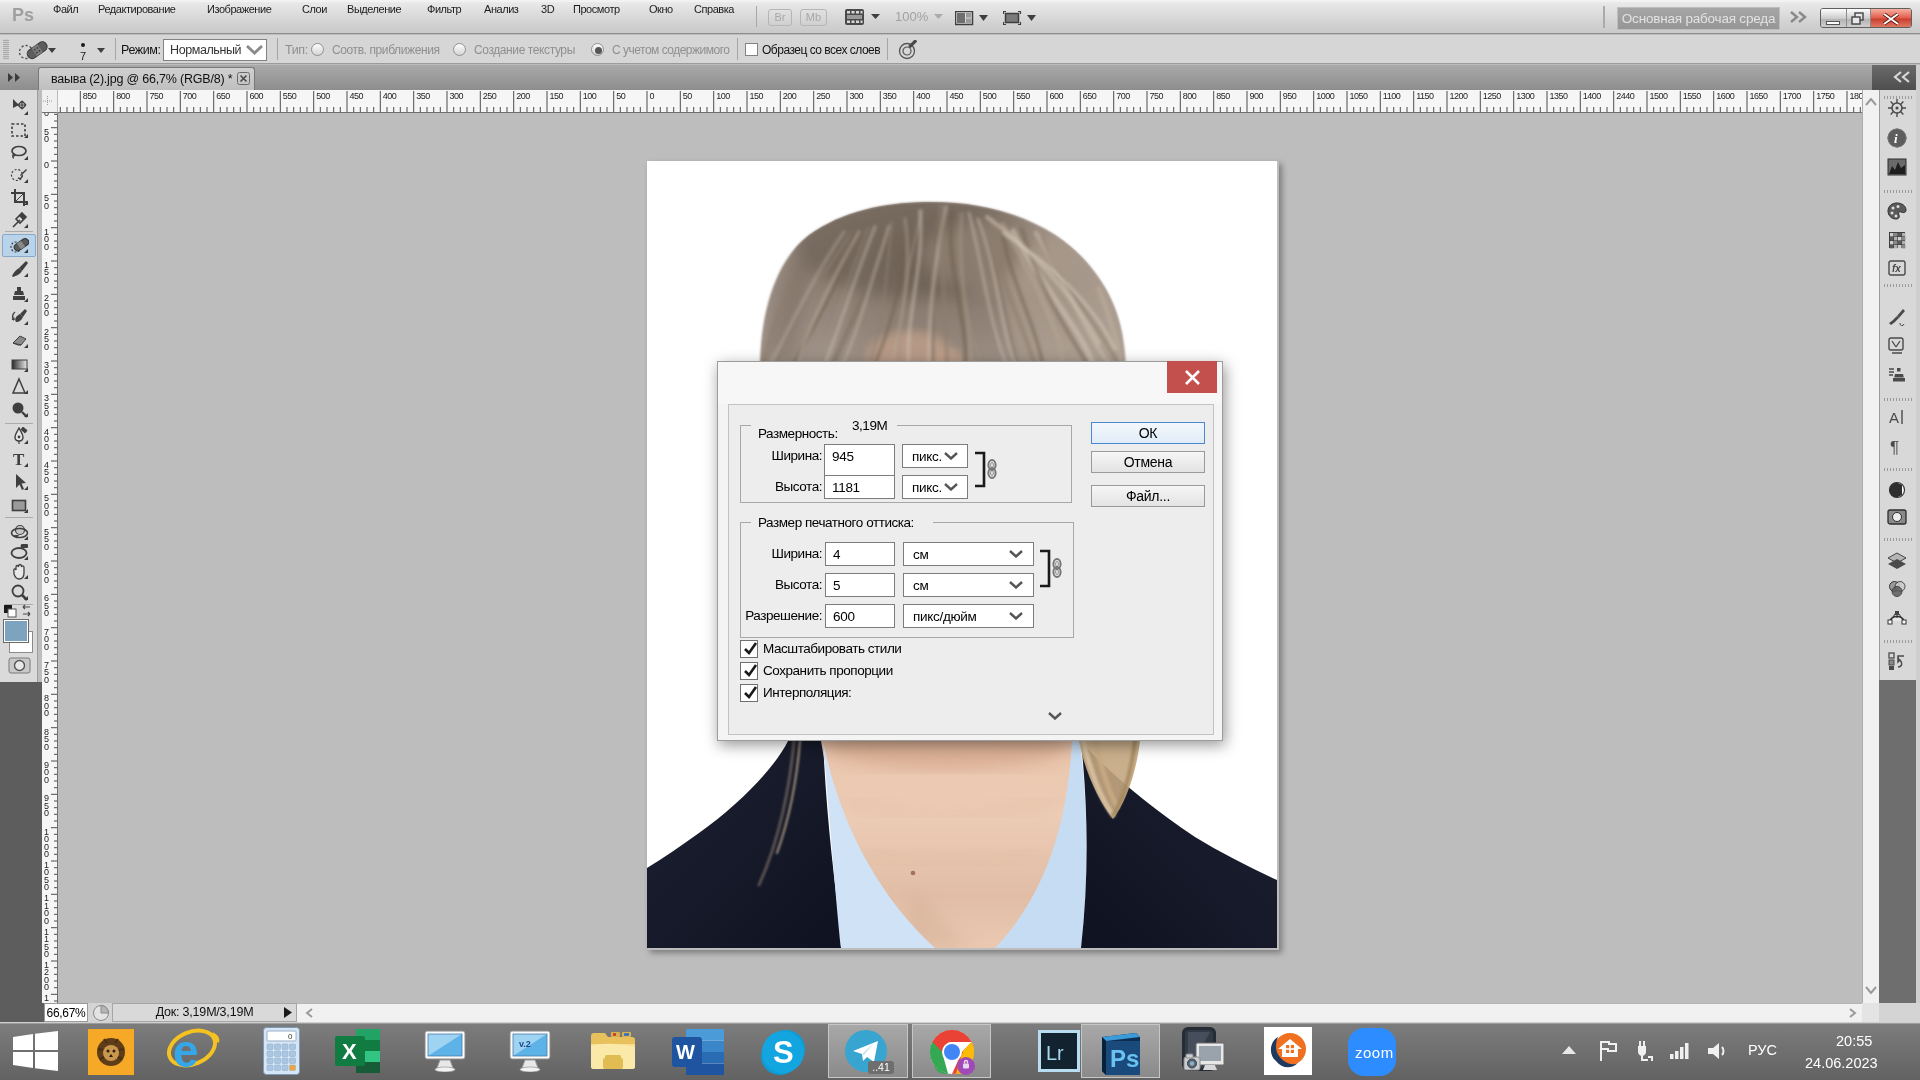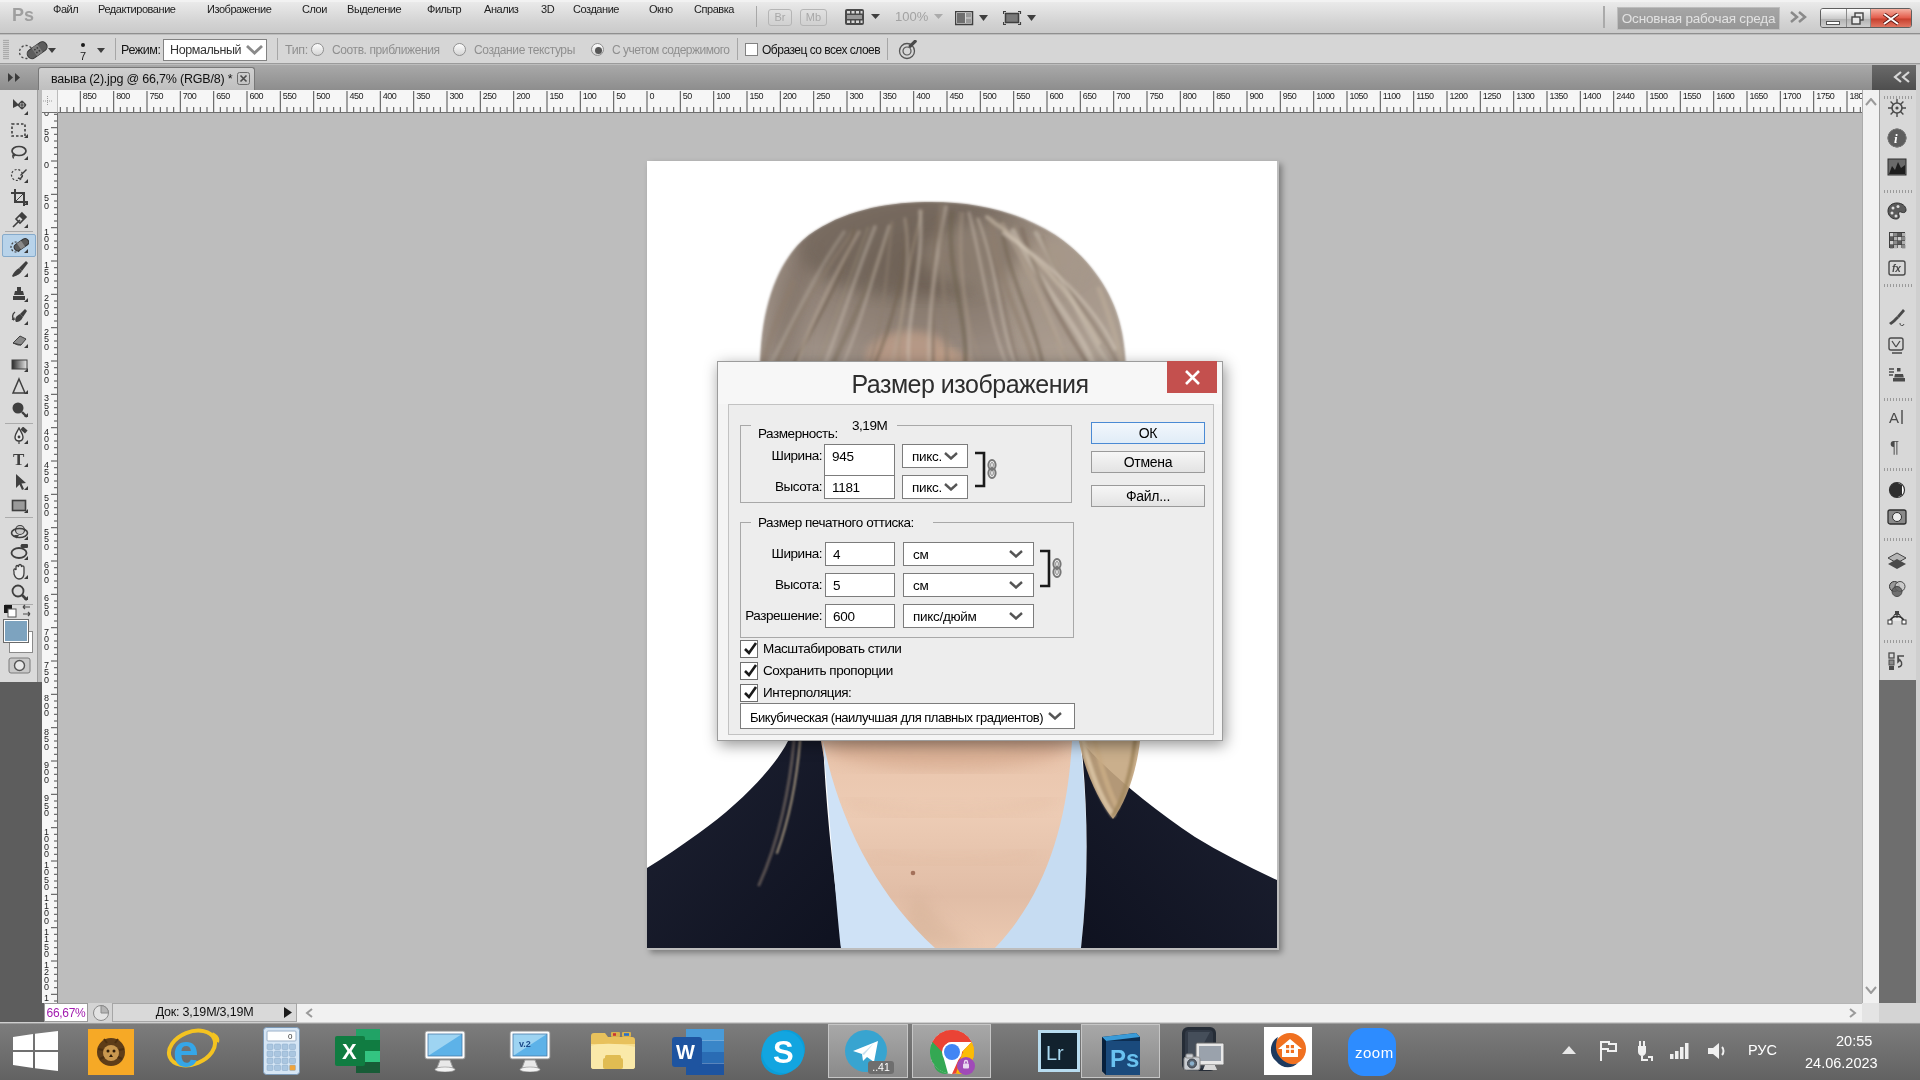--- a/index.html
+++ b/index.html
@@ -162,21 +162,21 @@
 <div class="abs" style="left:0;top:0;width:1920px;height:2px;background:#f2f2f2"></div>
 <span class="abs" style="left:12px;top:5px;font-size:18px;font-weight:bold;color:#9f9f9f;letter-spacing:0px">Ps</span>
 <span class="mi" style="left:53px">Файл</span>
 <span class="mi" style="left:98px">Редактирование</span>
 <span class="mi" style="left:207px">Изображение</span>
 <span class="mi" style="left:302px">Слои</span>
 <span class="mi" style="left:347px">Выделение</span>
 <span class="mi" style="left:427px">Фильтр</span>
 <span class="mi" style="left:484px">Анализ</span>
 <span class="mi" style="left:541px">3D</span>
-<span class="mi" style="left:573px">Создание</span>
+<span class="mi" style="left:573px">Просмотр</span>
 <span class="mi" style="left:649px">Окно</span>
 <span class="mi" style="left:694px">Справка</span>
 <div class="abs" style="left:756px;top:6px;width:1px;height:21px;background:#a8a8a8"></div>
 <div class="abs" style="left:768px;top:9px;width:24px;height:17px;border:1px solid #b5b5b5;border-radius:3px;font-size:11px;color:#a8a8a8;text-align:center;line-height:15px">Br</div>
 <div class="abs" style="left:800px;top:9px;width:27px;height:17px;border:1px solid #b5b5b5;border-radius:3px;font-size:11px;color:#a8a8a8;text-align:center;line-height:15px">Mb</div>
 <svg class="abs" style="left:845px;top:9px" width="26" height="17">
       <rect x="0" y="0" width="19" height="16" rx="2" fill="#4a4a4a"></rect>
       <rect x="2" y="2" width="3" height="2.5" fill="#d8d8d8"></rect>
       <rect x="6.5" y="2" width="3" height="2.5" fill="#d8d8d8"></rect>
       <rect x="11" y="2" width="3" height="2.5" fill="#d8d8d8"></rect>
@@ -637,41 +637,40 @@
   </svg>
 <div id="vscroll" class="abs"></div>
 <svg class="abs" style="left:1865px;top:98px" width="12" height="8">
     <path d="M1,7 L6,1 L11,7" stroke="#9a9a9a" stroke-width="2" fill="none"></path>
   </svg>
 <svg class="abs" style="left:1865px;top:986px" width="12" height="8">
     <path d="M1,1 L6,7 L11,1" stroke="#9a9a9a" stroke-width="2" fill="none"></path>
   </svg>
 <div id="statusbar" class="abs">
 <div class="abs" style="left:0;top:0;width:44px;height:19px;background:#5d5d5d"></div>
-<div class="abs" style="left:44px;top:0;width:44px;height:19px;background:#fff;border:1px solid #9a9a9a;font-size:12px;color:#a21caf;line-height:18px;text-align:center;letter-spacing:-0.3px">66,67%</div>
+<div class="abs" style="left:44px;top:0;width:44px;height:19px;background:#fff;border:1px solid #9a9a9a;font-size:12px;color:#000000;line-height:18px;text-align:center;letter-spacing:-0.3px">66,67%</div>
 <svg class="abs" style="left:92px;top:1px" width="18" height="18">
       <circle cx="9" cy="9" r="7.5" fill="#e3e3e3" stroke="#8a8a8a"></circle>
       <path d="M9,9 L9,1.5 A7.5,7.5 0 0,1 16.5,9 Z" fill="#b5b5b5" stroke="#8a8a8a"></path>
     </svg>
 <div class="abs" style="left:112px;top:0;width:185px;height:19px;background:#d9d9d9;border:1px solid #a6a6a6;font-size:12.5px;color:#111;line-height:17px;text-align:center;letter-spacing:-0.2px">Док: 3,19М/3,19М</div>
 <svg class="abs" style="left:283px;top:3px" width="10" height="13">
       <polygon points="1,1 9,6.5 1,12" fill="#1a1a1a"></polygon>
     </svg>
 <div class="abs" style="left:297px;top:0;width:1565px;height:19px;background:#f1f1f1;border-top:1px solid #b5b5b5"></div>
 <svg class="abs" style="left:305px;top:5px" width="8" height="10">
       <path d="M7,1 L2,5 L7,9" stroke="#9a9a9a" stroke-width="2" fill="none"></path>
     </svg>
 <svg class="abs" style="left:1849px;top:5px" width="8" height="10">
       <path d="M1,1 L6,5 L1,9" stroke="#9a9a9a" stroke-width="2" fill="none"></path>
     </svg>
 <div class="abs" style="left:1862px;top:0;width:17px;height:19px;background:#e4e4e4"></div>
 </div>
 <div id="dialog" class="abs">
 <div class="abs" style="left:0;top:0;width:504px;height:42px;background:#f7f7f7"></div>
-<div class="abs" style="left:0;top:8px;width:504px;height:30px;font-size:25px;color:#2e2e2e;text-align:center;letter-spacing:-0.5px">Размер изображения</div>
 <div class="abs" style="left:449px;top:-1px;width:50px;height:32px;background:#c4504e"></div>
 <svg class="abs" style="left:466px;top:7px" width="17" height="17">
       <path d="M2,2 L15,15 M15,2 L2,15" stroke="#fff" stroke-width="2.6"></path>
     </svg>
 <div id="dlginner"></div>
 <div class="grp" style="left:22px;top:63px;width:332px;height:78px"></div>
 <div class="abs" style="left:33px;top:55px;width:146px;height:16px;background:#ededed"></div>
 <span class="dlab" style="left:40px;top:64px">Размерность:</span>
 <span class="dlab" style="left:134px;top:56px">3,19M</span>
 <div class="dlabr" style="top:86px">Ширина:</div>
@@ -733,21 +732,20 @@
 <div class="cbx" style="top:300px"></div>
 <svg class="abs" style="left:25px;top:301px" width="15" height="15">
       <path d="M2,8 L6,12 L13,2" stroke="#1a1a1a" stroke-width="2.6" fill="none"></path>
     </svg>
 <span class="dlab" style="left:45px;top:301px">Сохранить пропорции</span>
 <div class="cbx" style="top:322px"></div>
 <svg class="abs" style="left:25px;top:323px" width="15" height="15">
       <path d="M2,8 L6,12 L13,2" stroke="#1a1a1a" stroke-width="2.6" fill="none"></path>
     </svg>
 <span class="dlab" style="left:45px;top:323px">Интерполяция:</span>
-<div class="ddn" style="left:22px;top:341px;width:335px;height:26px;padding-top:6px;font-size:13px;letter-spacing:-0.5px">Бикубическая (наилучшая для плавных градиентов)</div>
 <svg class="chev" style="left:330px;top:350px">
       <path d="M1,1 L7,6.5 L13,1" stroke="#555" stroke-width="2.4" fill="none"></path>
     </svg>
 <div class="dbtn" style="top:60px;border:1px solid #4a8ad4;background:linear-gradient(#f2f7fc,#e0ecf7)">ОК</div>
 <div class="dbtn" style="top:89px">Отмена</div>
 <div class="dbtn" style="top:123px">Файл...</div>
 </div>
 <div id="taskbar" class="abs">
 <div class="abs" style="left:0;top:0;width:1920px;height:1px;background:#cfcfcf"></div>
 <div class="abs" style="left:828px;top:2px;width:80px;height:54px;background:linear-gradient(#a8a8a8,#8a8a8a);border:1px solid #c6c6c6"></div>

